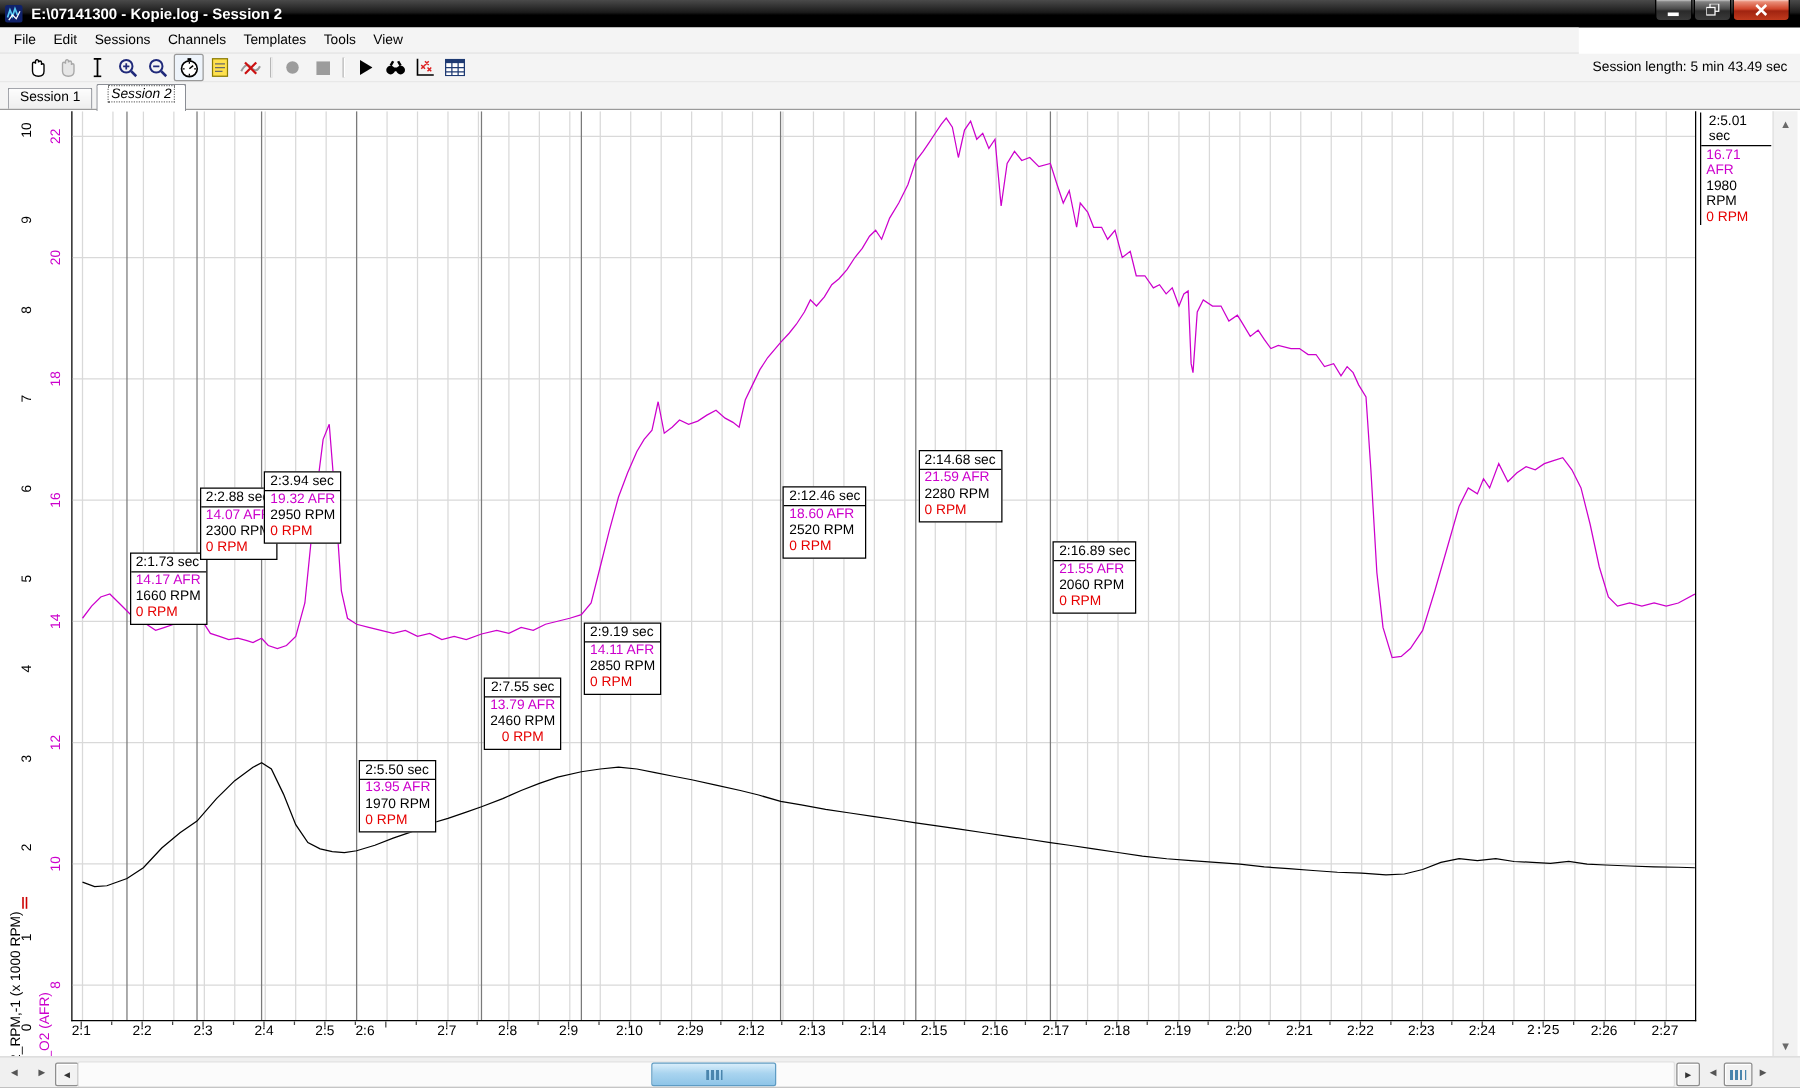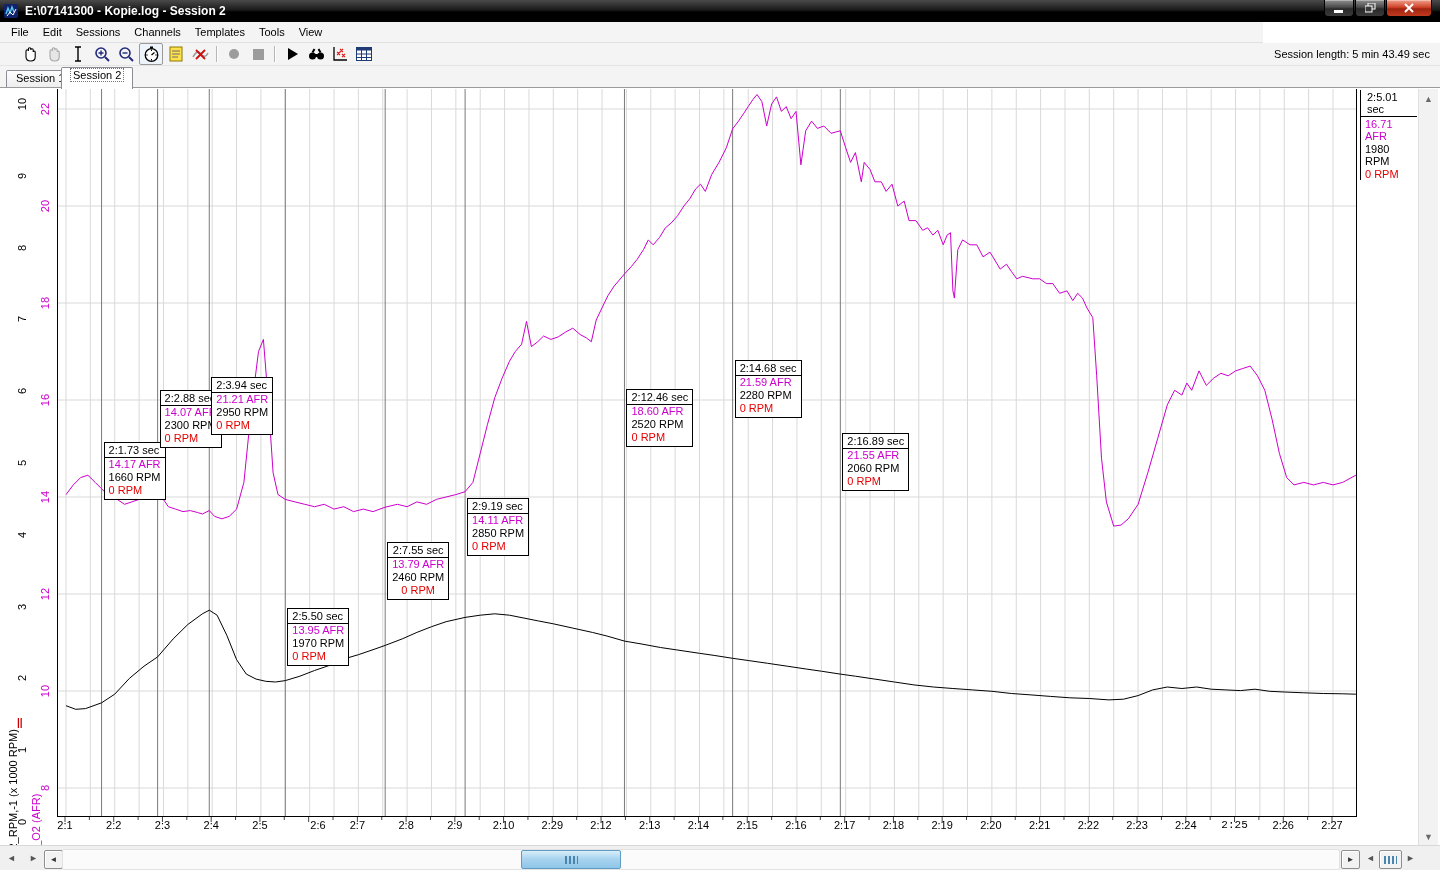--- a/index.html
+++ b/index.html
@@ -204,21 +204,21 @@
           <path d="M0.5 7 H15.5 M0.5 10.5 H15.5 M5.5 0.5 V13.5 M10.5 0.5 V13.5" stroke="#1f3b73" stroke-width="1"></path>
         </svg>
     </div>
     <span class="sessionlen">Session length:  5 min 43.49 sec</span>
   </div>
 
   <div class="tabrow">
     <div class="tab" style="left:6px;">
       <span class="tablabel">Session 1</span>
     </div>
-    <div class="tab active" style="left:61px;">
+    <div class="tab active" style="left:77px;font-style:italic;">
       <span class="tablabel">Session 2</span>
     </div>
   </div>
 
   <div class="content">
     <div id="yaxis-labels">
         <div class="ylab rpm" style="left: 10px; top: 728px;">0</div>
         <div class="ylab rpm" style="left: 10px; top: 656.2px;">1</div>
         <div class="ylab rpm" style="left: 10px; top: 584.4px;">2</div>
         <div class="ylab rpm" style="left: 10px; top: 512.6px;">3</div>
@@ -323,21 +323,21 @@
           <polyline points="8.0,616.7 17.7,620.3 27.5,619.6 43.6,613.8 56.7,605.2 71.4,589.4 86.0,577.2 99.6,567.9 115.2,549.9 129.8,535.5 144.4,524.8 151.3,521.2 159.1,526.2 168.8,546.3 178.6,570.7 188.3,585.1 198.1,590.1 207.8,592.3 217.5,593.0 227.3,591.6 241.9,587.2 256.5,581.5 271.1,576.5 285.8,570.0 300.4,565.7 315.0,560.7 327.2,556.4 344.2,549.9 358.9,543.4 373.5,537.7 388.1,532.7 407.1,528.4 422.2,526.2 436.8,524.8 451.5,526.2 466.1,529.1 480.7,532.0 495.3,534.8 514.8,539.1 534.3,543.4 548.9,547.0 566.5,552.1 583.0,554.9 602.5,558.5 622.0,561.4 641.5,564.3 656.1,566.4 674.6,569.3 690.2,571.5 709.7,574.3 729.2,577.2 748.7,580.1 763.3,582.2 782.3,585.1 797.4,587.2 816.9,590.1 836.4,593.0 855.9,595.9 875.4,598.0 894.9,599.5 914.4,600.9 933.9,602.3 953.4,604.5 972.9,605.9 992.4,607.4 1011.9,608.8 1031.3,609.5 1050.8,610.9 1065.5,610.2 1080.1,606.6 1094.7,600.9 1109.3,598.0 1123.9,599.5 1138.6,598.0 1153.2,600.2 1167.8,600.9 1182.4,601.6 1197.0,600.2 1211.7,602.3 1226.3,603.0 1245.8,603.8 1265.3,604.5 1284.7,604.8 1297.9,605.2" fill="none" stroke="#000000" stroke-width="1"></polyline>
         </svg>
     </div>
 
     <div id="xaxis-labels">
         <div class="xlab" style="left: 65px;">2:1</div>
         <div class="xlab" style="left: 113.731px;">2:2</div>
         <div class="xlab" style="left: 162.462px;">2:3</div>
         <div class="xlab" style="left: 211.192px;">2:4</div>
         <div class="xlab" style="left: 259.923px;">2:5</div>
-        <div class="xlab" style="left: 318px;">2:6</div>
+        <div class="xlab" style="left: 292px;">2:6</div>
         <div class="xlab" style="left: 357.385px;">2:7</div>
         <div class="xlab" style="left: 406.116px;">2:8</div>
         <div class="xlab" style="left: 454.846px;">2:9</div>
         <div class="xlab" style="left: 503.577px;">2:10</div>
         <div class="xlab" style="left: 552.308px;">2:29</div>
         <div class="xlab" style="left: 601.039px;">2:12</div>
         <div class="xlab" style="left: 649.77px;">2:13</div>
         <div class="xlab" style="left: 698.5px;">2:14</div>
         <div class="xlab" style="left: 747.231px;">2:15</div>
         <div class="xlab" style="left: 795.962px;">2:16</div>
@@ -417,21 +417,21 @@
           <div class="av c-rpm2">0 RPM</div>
         </div>
         <div class="annot" style="left: 159.614px; top: 302px;">
           <div class="ah">2:2.88 sec</div>
           <div class="av c-afr">14.07 AFR</div>
           <div class="av c-rpm">2300 RPM</div>
           <div class="av c-rpm2">0 RPM</div>
         </div>
         <div class="annot" style="left: 211.269px; top: 289px;">
           <div class="ah">2:3.94 sec</div>
-          <div class="av c-afr">21.21 AFR</div>
+          <div class="av c-afr">19.32 AFR</div>
           <div class="av c-rpm">2950 RPM</div>
           <div class="av c-rpm2">0 RPM</div>
         </div>
         <div class="annot" style="left: 287.289px; top: 520px;">
           <div class="ah">2:5.50 sec</div>
           <div class="av c-afr">13.95 AFR</div>
           <div class="av c-rpm">1970 RPM</div>
           <div class="av c-rpm2">0 RPM</div>
         </div>
         <div class="annot" style="left: 387.187px; top: 454px; text-align: center;">

